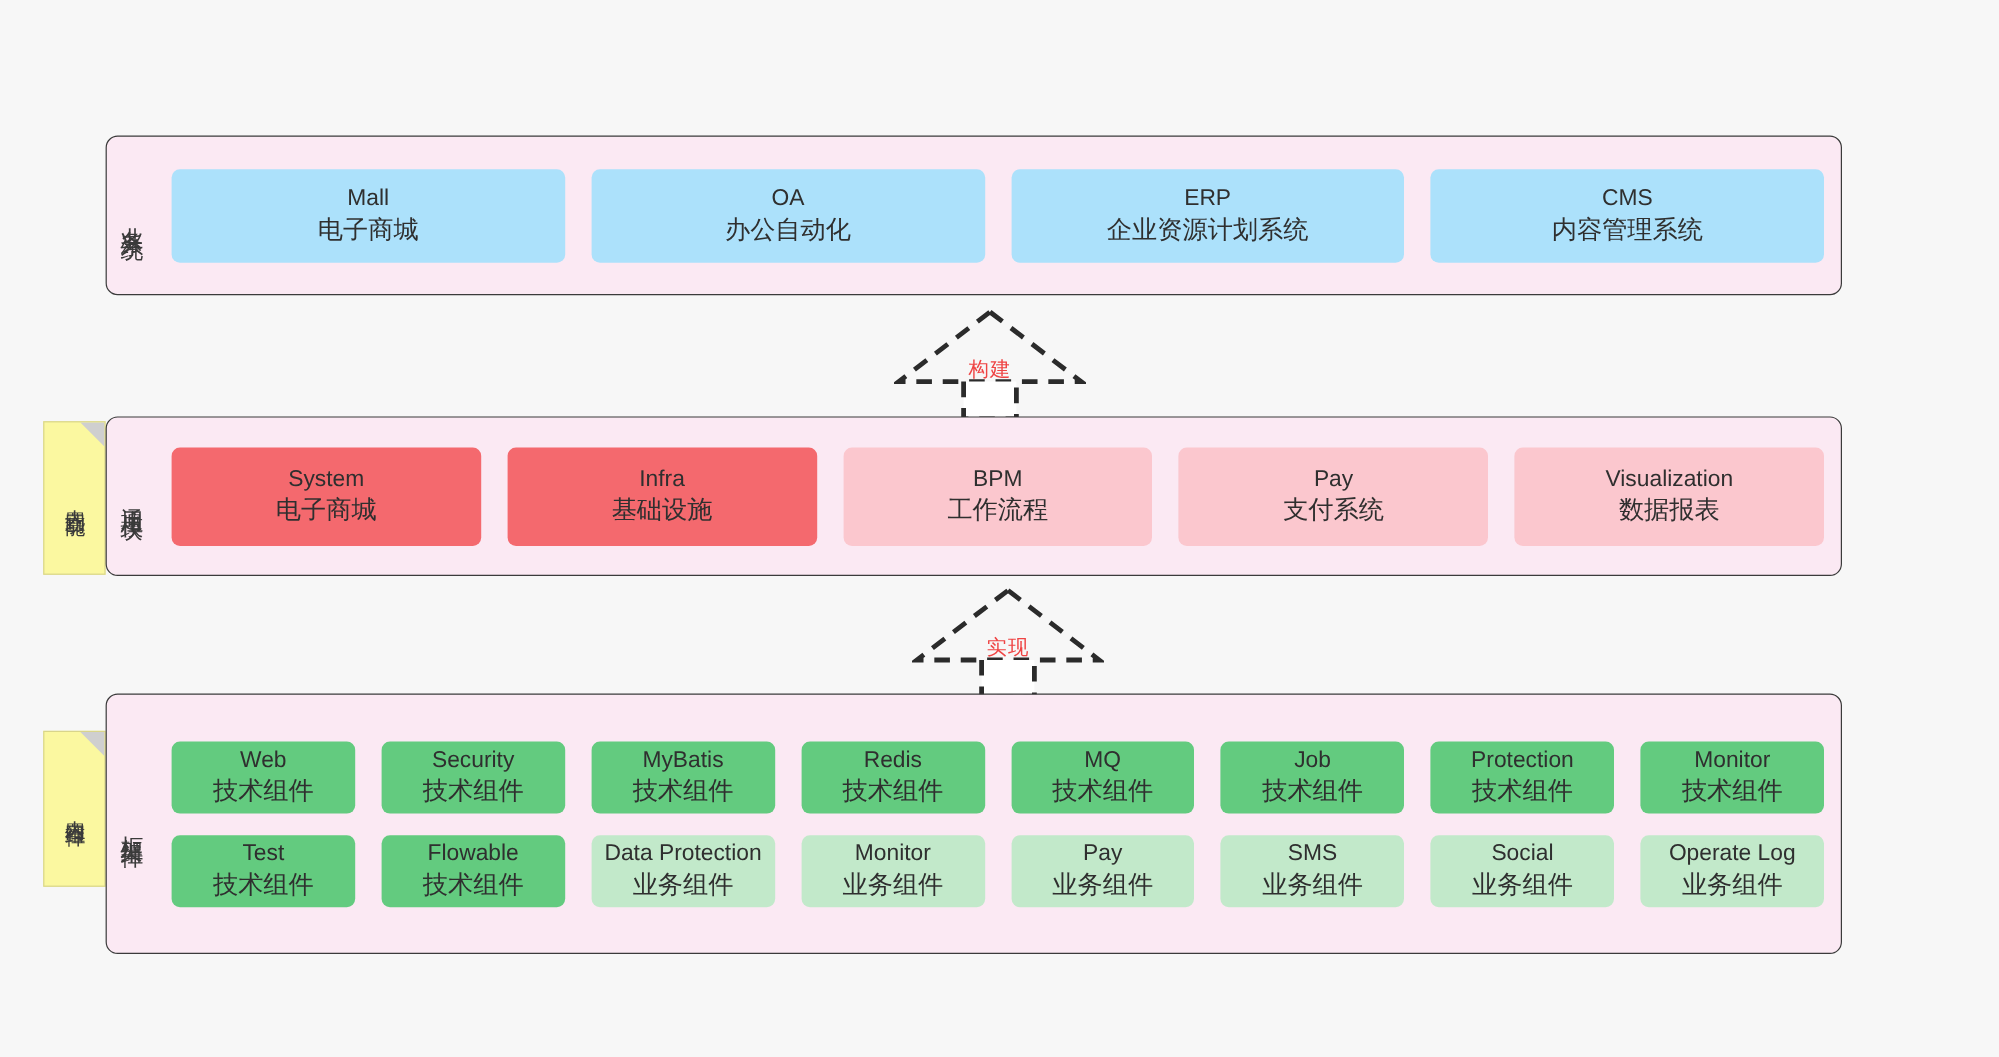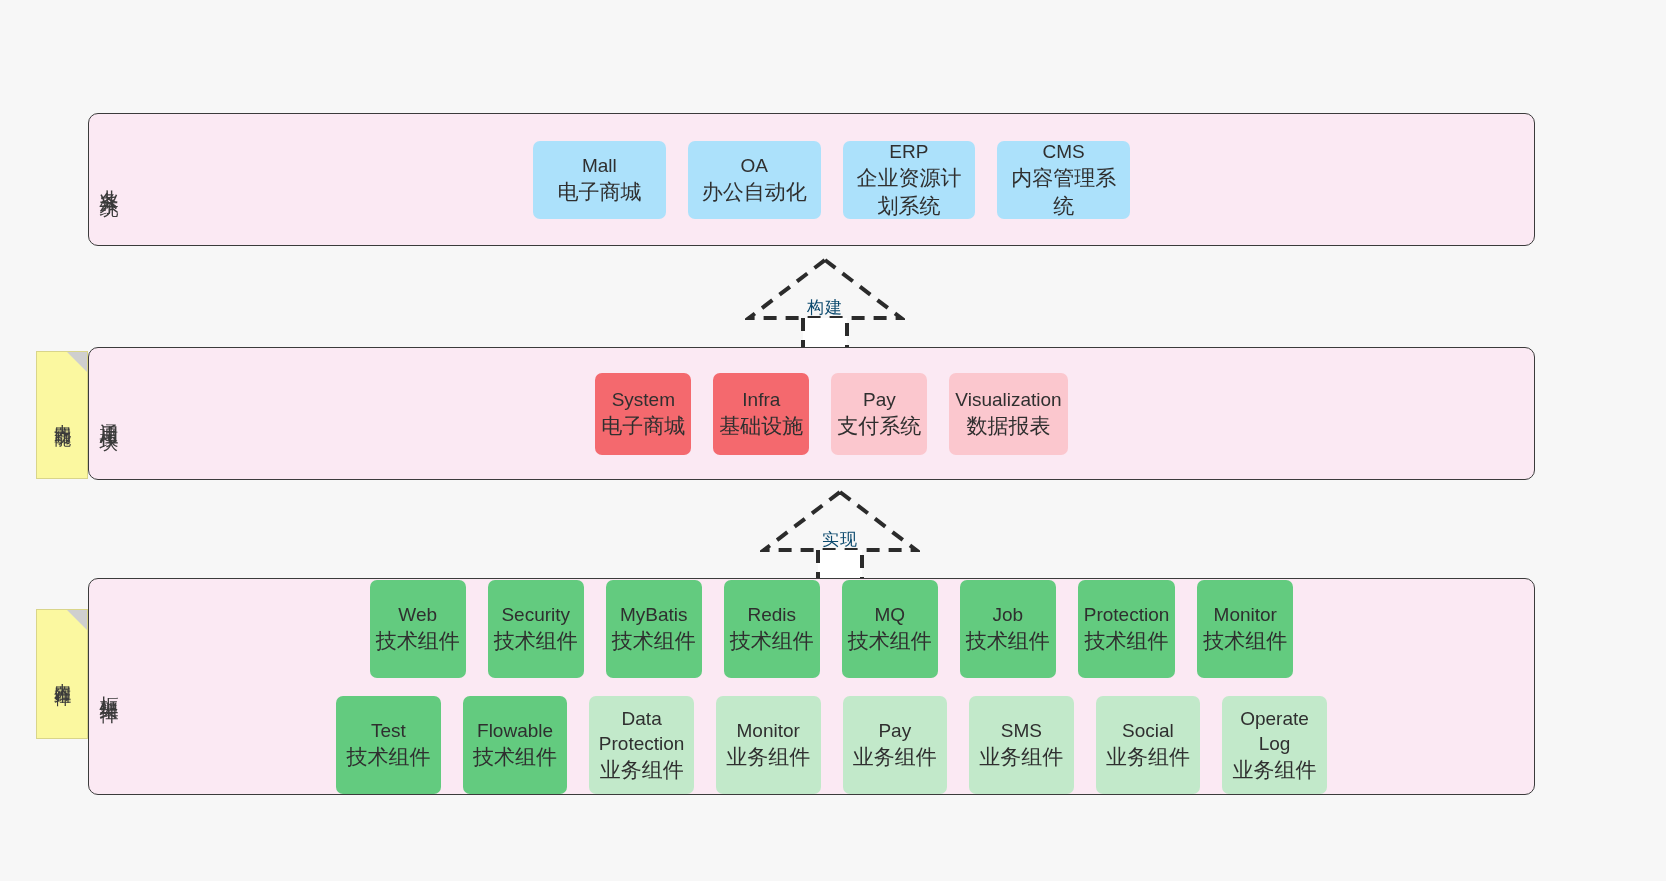--- a/index.html
+++ b/index.html
@@ -46,21 +46,20 @@
     user-select: none;
   }
 
   .layer-body {
     flex: 1 1 auto;
     display: flex;
     flex-direction: column;
     justify-content: center;
     gap: 18px;
     padding: 0 14px;
-    align-items: center;
   }
 
   .row {
     display: flex;
     gap: 22px;
   }
 
   
   .card {
     flex: 1 1 0;
@@ -78,21 +77,21 @@
   .card .t-cn { font-size: 21px; }
 
   .card.blue        { background: #ace1fb; }
   .card.red         { background: #f4696e; }
   .card.pink        { background: #fbc7ce; }
   .card.green       { background: #63cb7f; }
   .card.greenlight  { background: #c2e9ca; }
 
   .h-biz   { height: 78px; }
   .h-mod   { height: 82px; }
-  .h-frm   { height: 98px; }
+  .h-frm   { height: 60px; }
 
   
   .sticky {
     position: absolute;
     background: #fbf8a0;
     border: 1px solid #d9d58a;
     display: flex;
     align-items: center;
     justify-content: center;
     font-size: 17px;
@@ -119,21 +118,21 @@
     width: 160px;
     height: 95px;
   }
   .gen-arrow svg { display: block; width: 160px; height: 95px; }
   .gen-label {
     position: absolute;
     left: 0; right: 0;
     top: 40px;
     text-align: center;
     font-size: 17px;
-    color: #0c4a6e;
+    color: #ef4444;
     letter-spacing: 1px;
     user-select: none;
   }
 
   
   #layer-business  { left: 88px;  top: 113px; width: 1447px; height: 133px; }
   #layer-modules   { left: 88px;  top: 347px; width: 1447px; height: 133px; }
   #layer-framework { left: 88px;  top: 578px; width: 1447px; height: 217px; }
 
   #sticky-functions  { left: 36px; top: 351px; width: 52px; height: 128px; }
@@ -189,20 +188,24 @@
       <div class="row">
         <div class="card red h-mod">
           <span class="t-en">System</span>
           <span class="t-cn">电子商城</span>
         </div>
         <div class="card red h-mod">
           <span class="t-en">Infra</span>
           <span class="t-cn">基础设施</span>
         </div>
         <div class="card pink h-mod">
+          <span class="t-en">BPM</span>
+          <span class="t-cn">工作流程</span>
+        </div>
+        <div class="card pink h-mod">
           <span class="t-en">Pay</span>
           <span class="t-cn">支付系统</span>
         </div>
         <div class="card pink h-mod">
           <span class="t-en">Visualization</span>
           <span class="t-cn">数据报表</span>
         </div>
       </div>
     </div>
   </div>

